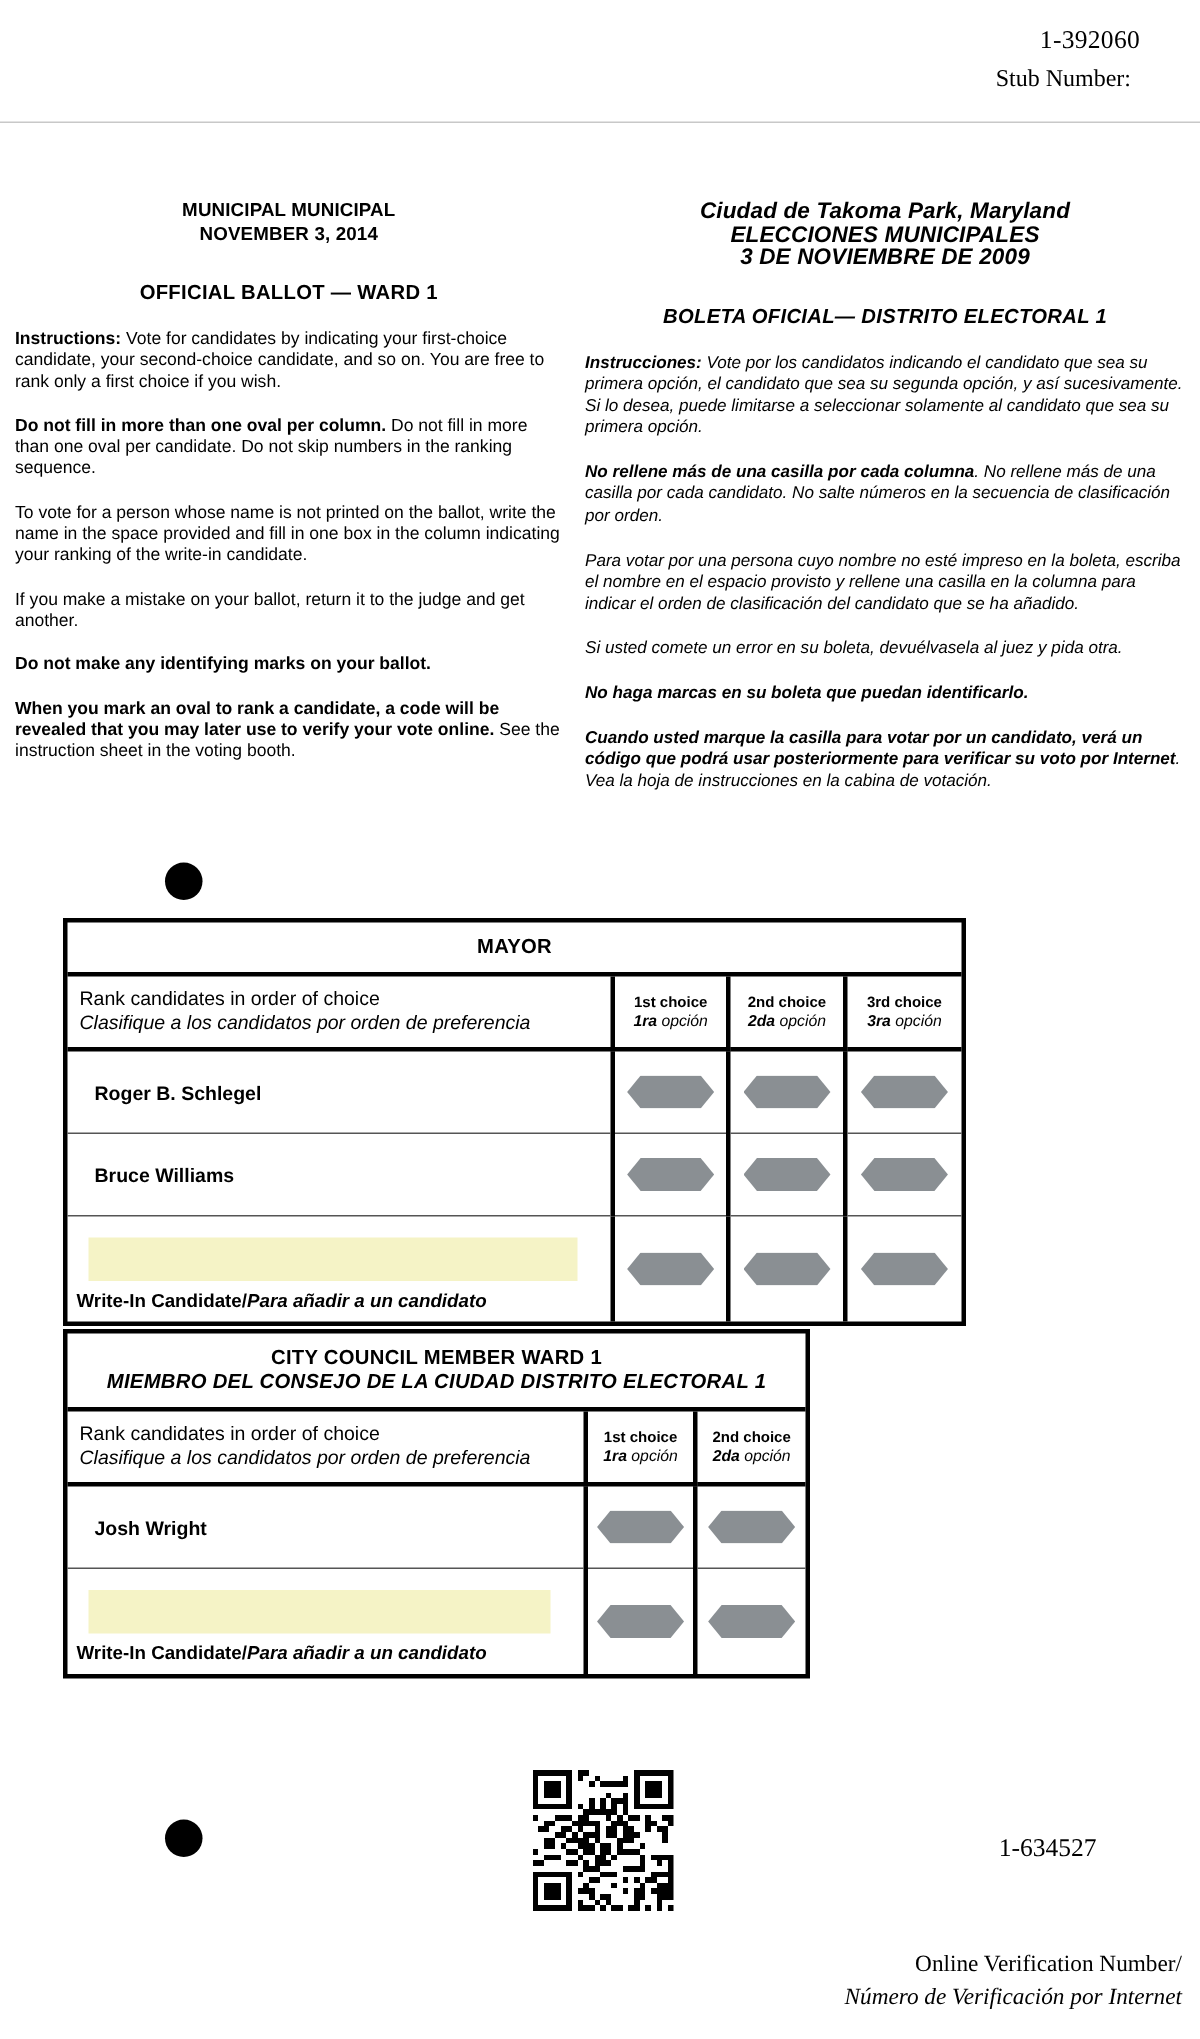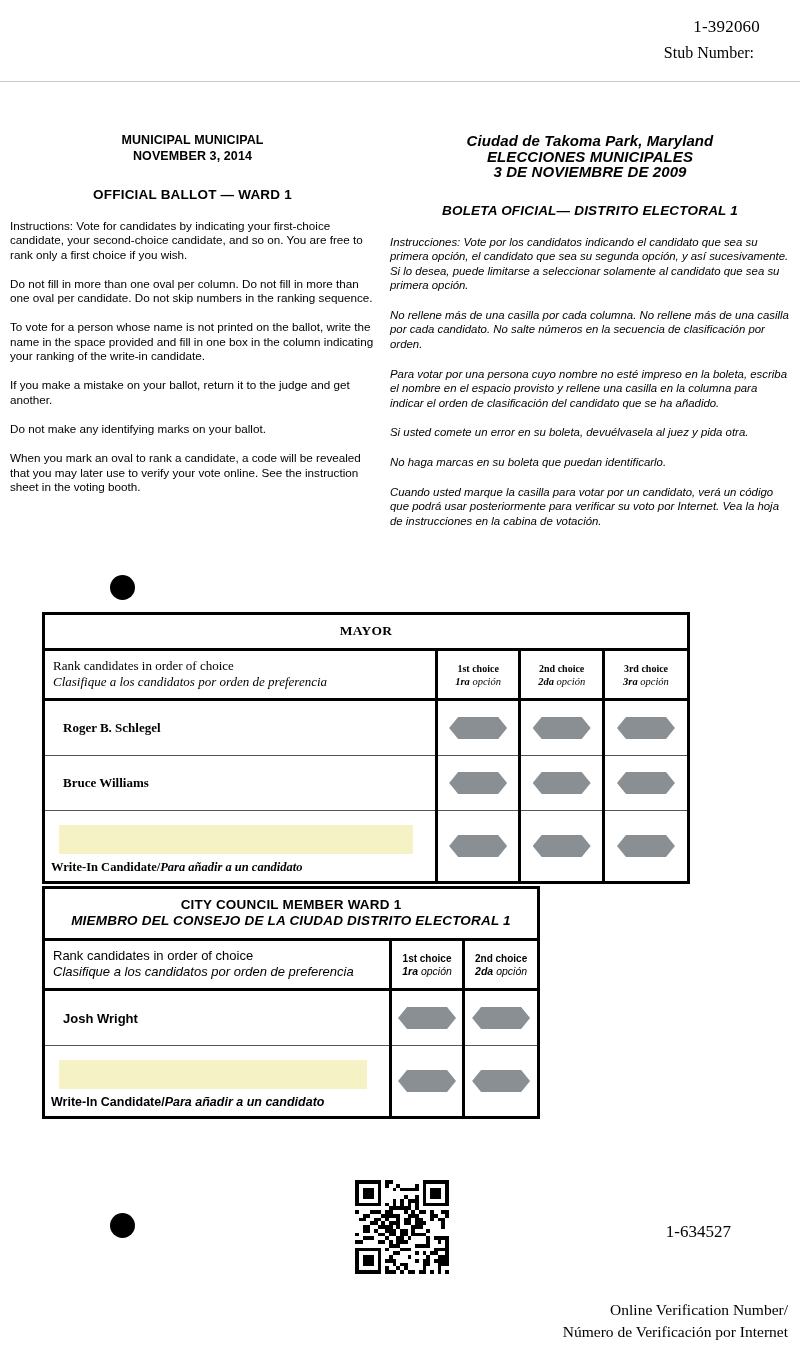--- a/index.html
+++ b/index.html
@@ -73,39 +73,39 @@
   .col-es .ballot-title { font-style: italic; }
 
   .instr {
     font-size: 11.7px;
     line-height: 14.3px;
     margin-top: 17px;
     text-align: left;
   }
   .col-es .instr { font-style: italic; font-size: 11.4px; line-height: 14.6px; }
   .instr.gap { margin-top: 15px; }
-  .instr b { font-weight: normal; }
+  .instr b { font-weight: bold; }
 
   
   .align-dot {
     position: absolute;
     background: #000;
     border-radius: 50%;
   }
   .align-dot-top  { left: 110px; top: 575px; width: 25px; height: 25px; }
   .align-dot-bot  { left: 110px; top: 1213px; width: 25px; height: 25px; }
 
   
   .contest {
     position: absolute;
     border: 3px solid #000;
     background: #fff;
     box-sizing: border-box;
   }
-  #contest-mayor   { left: 42px; top: 612px; width: 648px; font-family: Liberation Serif, serif; }
+  #contest-mayor   { left: 42px; top: 612px; width: 602px; }
   #contest-council { left: 42px; top: 886px; width: 498px; }
 
   .contest-title {
     text-align: center;
     padding: 8px 4px 9px;
     border-bottom: 3px solid #000;
     line-height: 16px;
   }
   .contest-title .t-en {
     display: block;
@@ -226,21 +226,21 @@
   .verify-caption {
     position: absolute;
     top: 1299px;
     left: 0;
     width: 788px;
     text-align: right;
     font-family: "Liberation Serif", serif;
     font-size: 15.5px;
     line-height: 22px;
   }
-  .verify-caption .es { display: block; }
+  .verify-caption .es { font-style: italic; display: block; }
 </style>
 </head>
 <body>
 
 <div class="stub-number-value">1-392060</div>
 <div class="stub-number-label">Stub Number:</div>
 <div class="header-rule"></div>
 
 <div class="col col-en">
   <div class="org-title">

